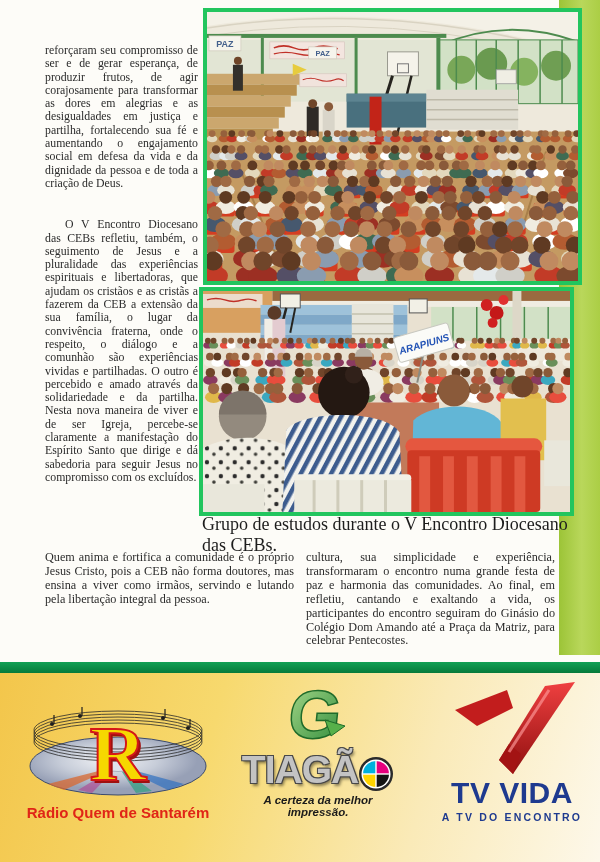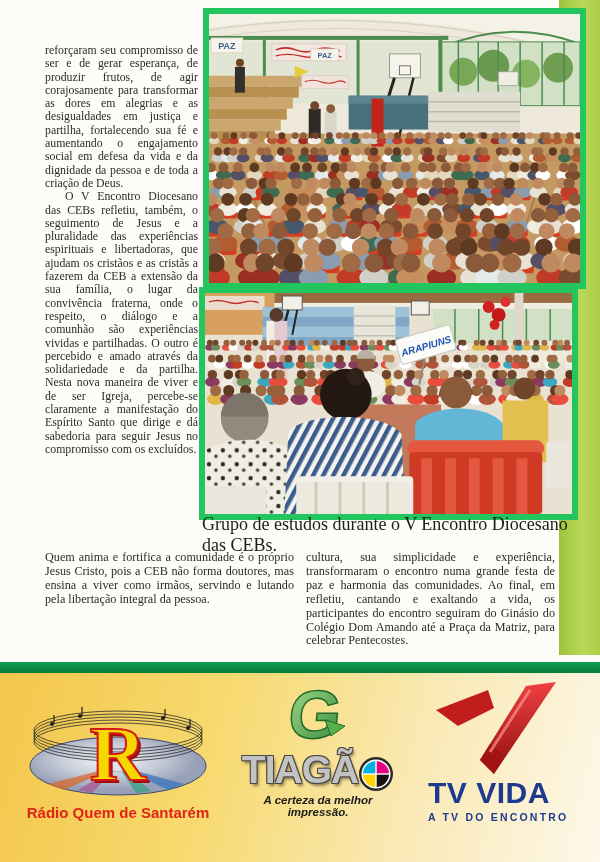--- a/index.html
+++ b/index.html
@@ -12,50 +12,50 @@
       background:linear-gradient(90deg,#9cc437,#b9d75b 55%,#abce45);}
   .green-bar{position:absolute;left:0;top:662px;width:600px;height:11px;
       background:linear-gradient(180deg,#12a055,#067a3a);}
   .ad-strip{position:absolute;left:0;top:673px;width:600px;height:189px;
       background:linear-gradient(105deg,#f3c64b 0%,#f7d96e 35%,#faeab8 70%,#fdf8ea 100%);}
 
   
   .narrow-col{position:absolute;left:45px;top:44px;width:153px;
       font-size:11.8px;line-height:13.3px;text-align:justify;color:#2b2b2b;}
   .narrow-col p{margin:0;}
-  .narrow-col p.indent{text-indent:1.7em;}
+  .narrow-col p.indent{text-indent:1.7em;margin-top:28px;}
   .cols{position:absolute;left:45px;top:551px;width:510px;display:flex;gap:12px;
       font-size:12.2px;line-height:13.9px;text-align:justify;color:#2b2b2b;}
   .cols .col{width:249px;}
   .cols p{margin:0;}
   .cols p.indent{text-indent:1.7em;}
 
   
-  .photo-frame{position:absolute;border:6px solid #22c55e;background:#ece7da;}
+  .photo-frame{position:absolute;border:4px solid #22c55e;background:#ece7da;}
   #photo1{left:203px;top:8px;width:371px;height:269px;}
   #photo2{left:199px;top:287px;width:367px;height:221px;}
   .photo-frame svg{display:block;width:100%;height:100%;}
   .caption{position:absolute;left:202px;top:514px;width:372px;
       font-weight:normal;font-size:18px;color:#1d1d1d;}
 
   
   .ad{position:absolute;}
   #ad-radio{left:14px;top:686px;width:208px;text-align:center;}
   #ad-radio .label{margin-top:2px;font-family:"Liberation Sans",sans-serif;
       font-weight:bold;font-size:15px;color:#e02517;}
   #ad-grafica{left:232px;top:678px;width:172px;text-align:center;}
   #ad-grafica .gline{font-family:"Liberation Sans",sans-serif;font-weight:bold;
       font-style:italic;font-size:17px;color:#143a16;text-align:left;padding-left:10px;margin-top:-2px;}
   .tiagao-row{display:flex;align-items:flex-end;justify-content:center;margin-top:-2px;}
   .tiagao-text{font-family:"Liberation Sans",sans-serif;font-weight:bold;font-size:39px;
       letter-spacing:-1px;color:#c3c3c3;
       text-shadow:-1px -1px 0 #484848,1px -1px 0 #484848,-1px 1px 0 #484848,1px 1px 0 #484848,2px 3px 3px rgba(0,0,0,.45);}
   #ad-grafica .tagline{font-family:"Liberation Sans",sans-serif;font-weight:bold;
       font-style:italic;font-size:11.5px;color:#1a1a1a;margin-top:2px;}
-  #ad-tv{left:428px;top:680px;width:168px;text-align:left;}
+  #ad-tv{left:428px;top:680px;width:168px;text-align:center;}
   #ad-tv .tv-name{font-family:"Liberation Sans",sans-serif;font-weight:bold;
       font-size:30px;color:#1e3a8f;letter-spacing:0.5px;margin-top:-4px;}
   #ad-tv .tv-tag{font-family:"Liberation Sans",sans-serif;font-weight:bold;
       font-size:10.5px;color:#1e3a8f;letter-spacing:2.2px;margin-top:1px;}
   .paz{font-family:"Liberation Sans",sans-serif;font-weight:bold;fill:#44608c;}
 </style>
 </head>
 <body>
 
 <div class="page">

